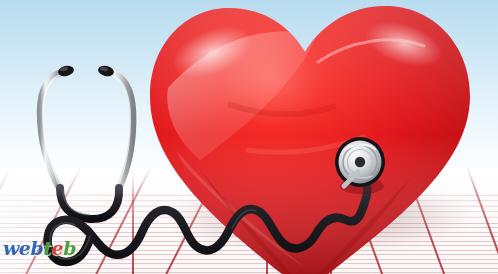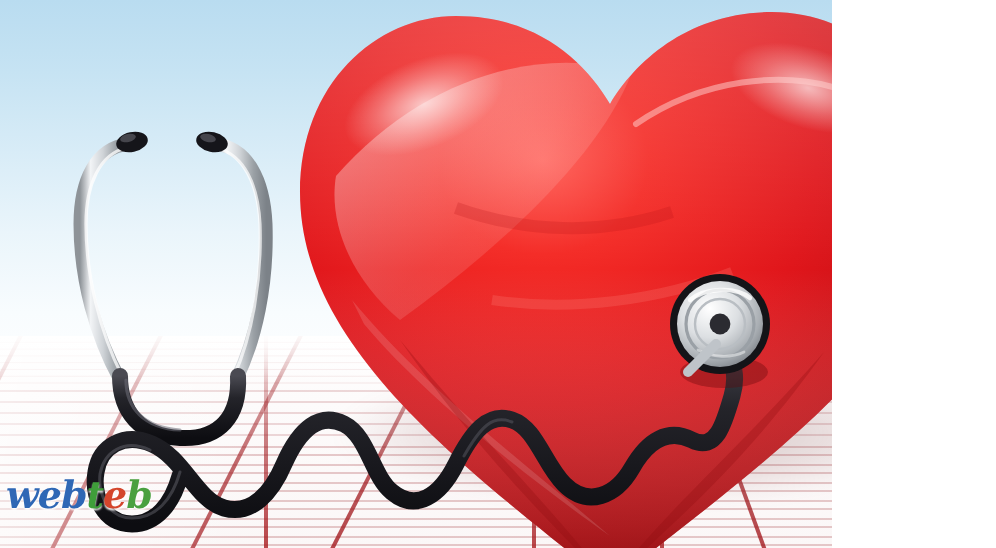--- a/index.html
+++ b/index.html
@@ -1,20 +1,20 @@
 <!DOCTYPE html>
 <html><head>
 <meta charset="utf-8">
 <style>
   html,body{margin:0;padding:0;background:#fff;}
   body{font-family:"Liberation Sans",sans-serif;}
 
   #stage{
     position:relative;
-    width:416px;height:274px;
+    width:498px;height:274px;
     overflow:hidden;
     background:#fef9c3;
     text-decoration:underline;
   }
 
   
   .sky{
     position:absolute;left:0;top:0;width:498px;height:200px;
     background:linear-gradient(180deg,
       #b9dcf0 0%,

